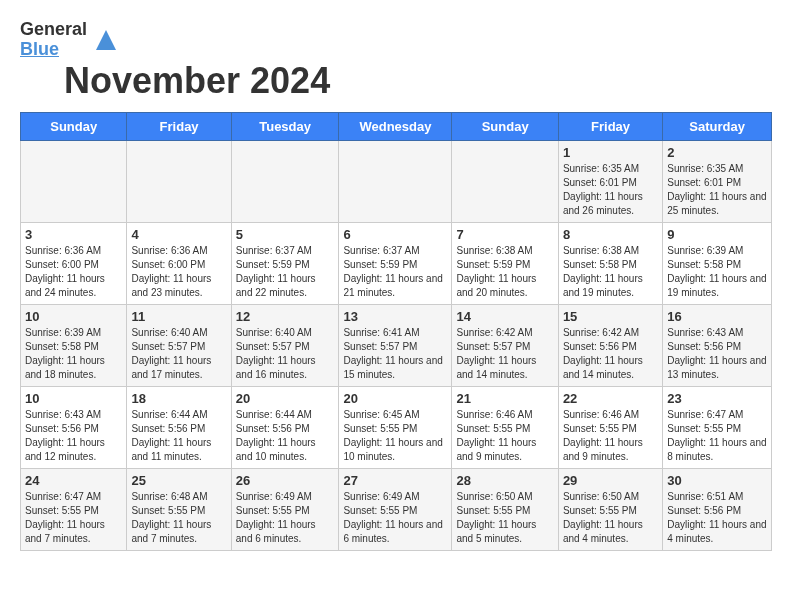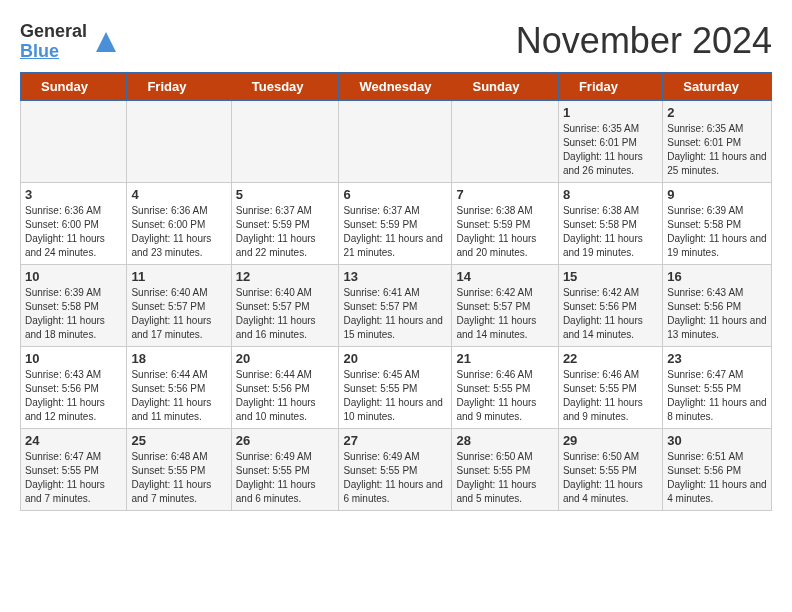--- a/index.html
+++ b/index.html
@@ -6,22 +6,23 @@
     body {
       font-family: Arial, sans-serif;
       background: #fff;
       width: 792px;
       min-height: 612px;
       padding: 20px;
     }
     .header {
       display: flex;
       justify-content: space-between;
-      align-items: flex-end;
+      align-items: flex-start;
       margin-bottom: 10px;
+      flex-direction: column;
     }
     .logo {
       display: flex;
       align-items: center;
     }
     .logo-text {
       display: flex;
       flex-direction: column;
       line-height: 1.1;
     }
@@ -39,37 +40,38 @@
     .logo-icon {
       width: 30px;
       height: 30px;
       margin-left: 4px;
     }
     .title-section {
       text-align: right;
     }
     .month-title {
       font-size: 36px;
-      font-weight: normal;
+      font-weight: bold;
       color: #333;
+      margin-left: 44px;
     }
     .subtitle {
       font-size: 14px;
       color: #555;
     }
     table {
       width: 100%;
       border-collapse: collapse;
       font-size: 11px;
     }
     thead tr th {
-      background-color: #c2410c;
+      background-color: #3b82f6;
       color: white;
       padding: 6px 20px;
-      text-align: left;
+      text-align: center;
       font-size: 13px;
       font-weight: bold;
       border: 1px solid #3a6aaa;
     }
     tbody tr td {
       border: 1px solid #ccc;
       vertical-align: top;
       padding: 4px;
       width: 113px;
       min-height: 80px;

